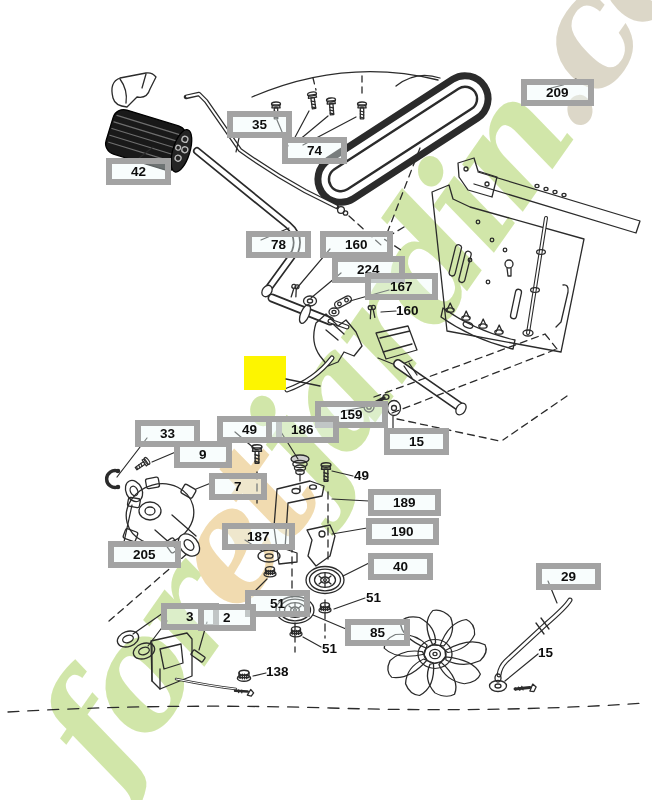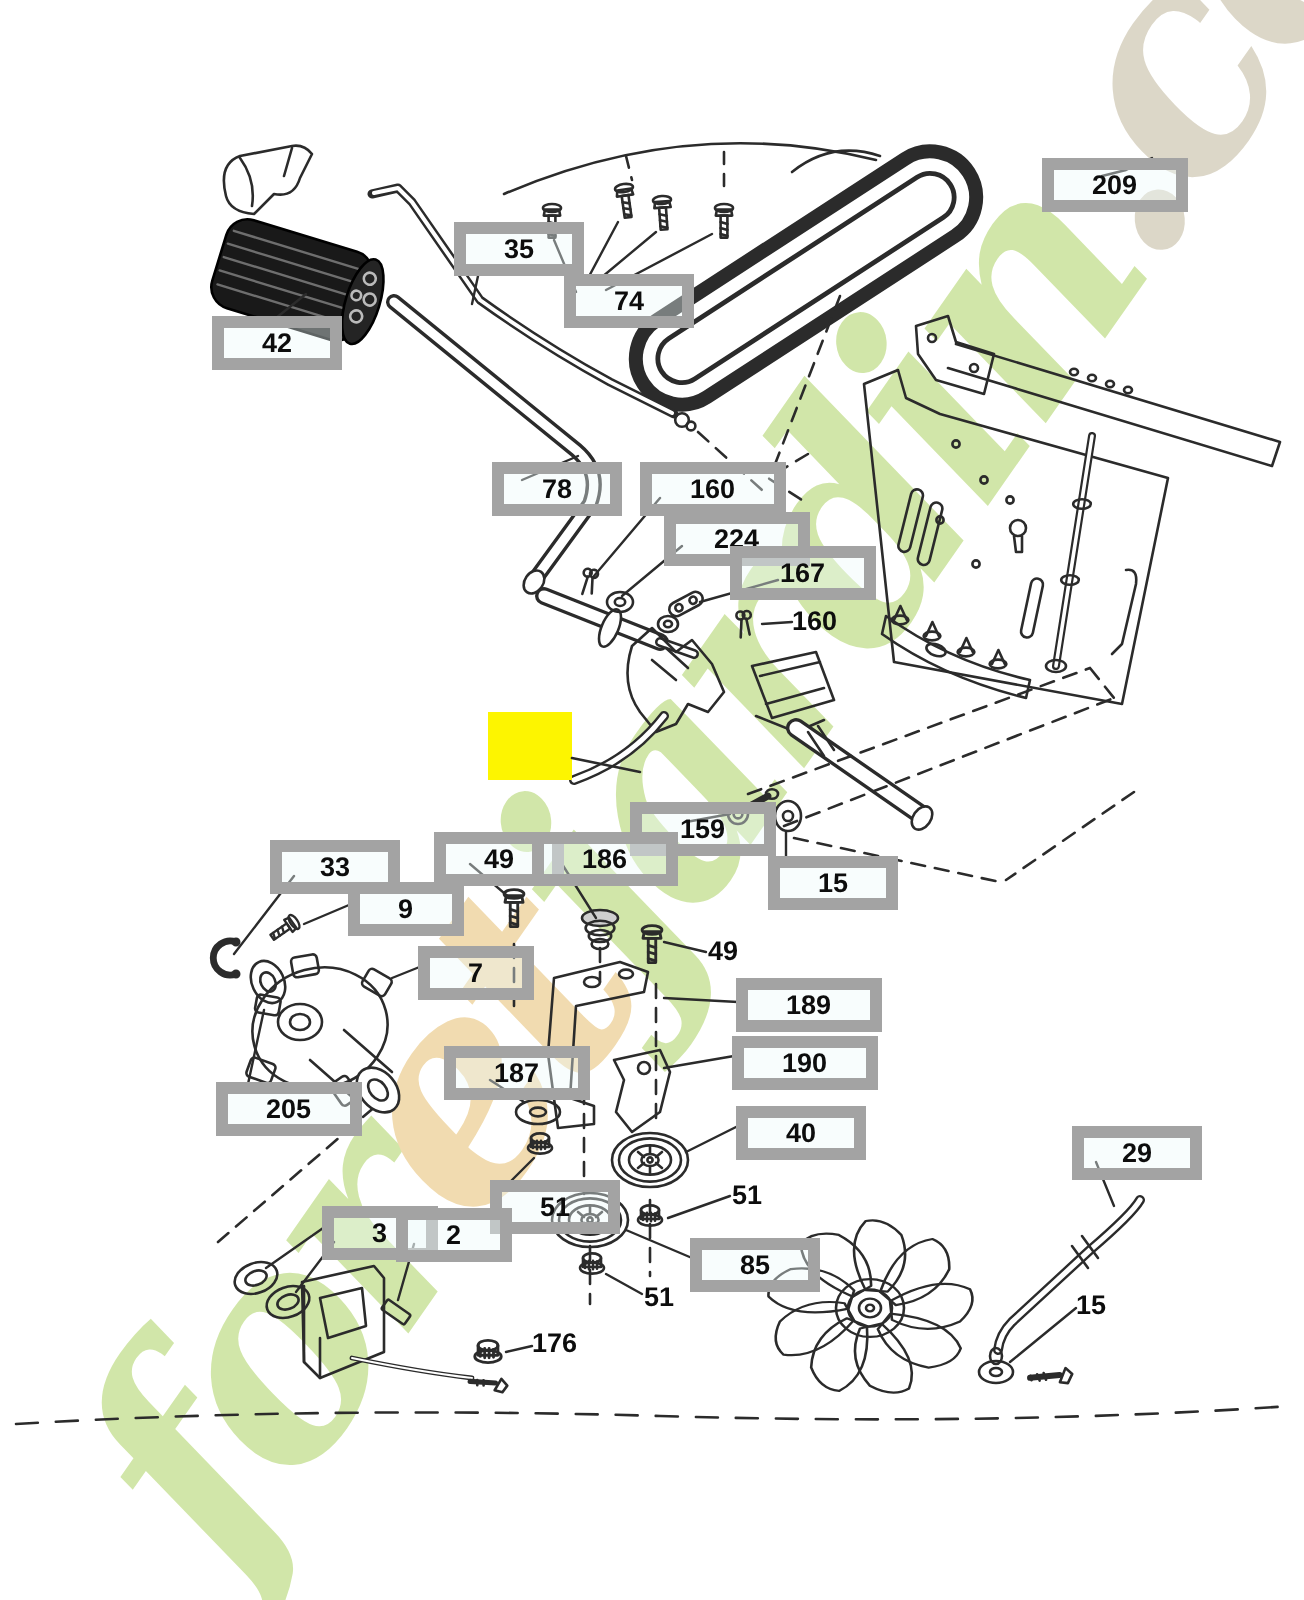--- a/index.html
+++ b/index.html
@@ -378,19 +378,19 @@
     <span class="callout boxed" style="left:266px;top:416px">186</span>
     <span class="callout plain" style="left:354px;top:468px">49</span>
     <span class="callout boxed" style="left:368px;top:489px">189</span>
     <span class="callout boxed" style="left:366px;top:518px">190</span>
     <span class="callout boxed" style="left:222px;top:523px">187</span>
     <span class="callout boxed" style="left:368px;top:553px">40</span>
     <span class="callout boxed" style="left:245px;top:590px">51</span>
     <span class="callout plain" style="left:366px;top:590px">51</span>
     <span class="callout boxed" style="left:345px;top:619px">85</span>
     <span class="callout plain" style="left:322px;top:641px">51</span>
-    <span class="callout plain" style="left:266px;top:664px">176</span>
+    <span class="callout plain" style="left:266px;top:664px">138</span>
     <span class="callout boxed" style="left:161px;top:603px">3</span>
     <span class="callout boxed" style="left:198px;top:604px">2</span>
     <span class="callout boxed" style="left:536px;top:563px">29</span>
     <span class="callout plain" style="left:538px;top:645px">15</span>
   </div>
 </div>
 
 </body></html>

